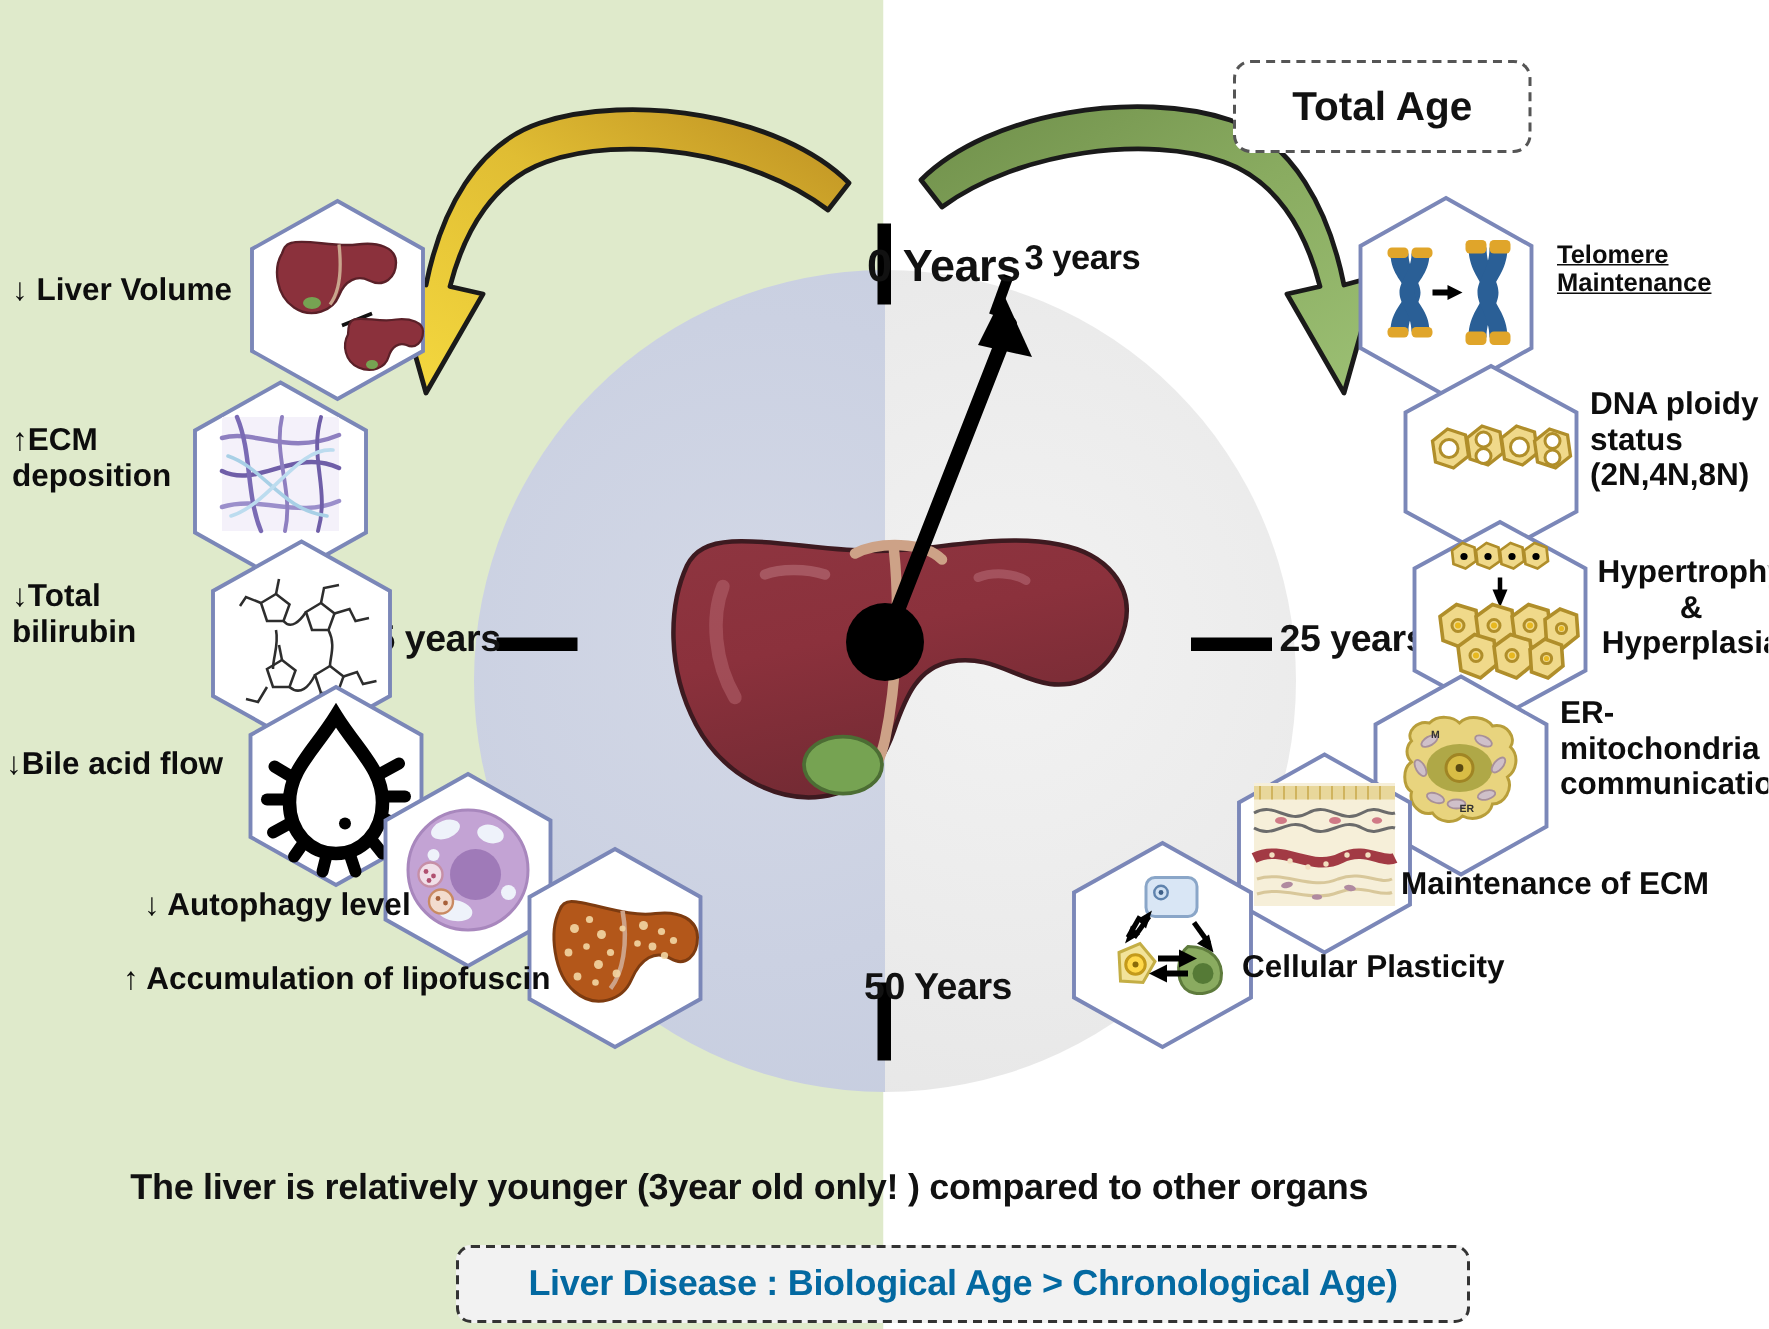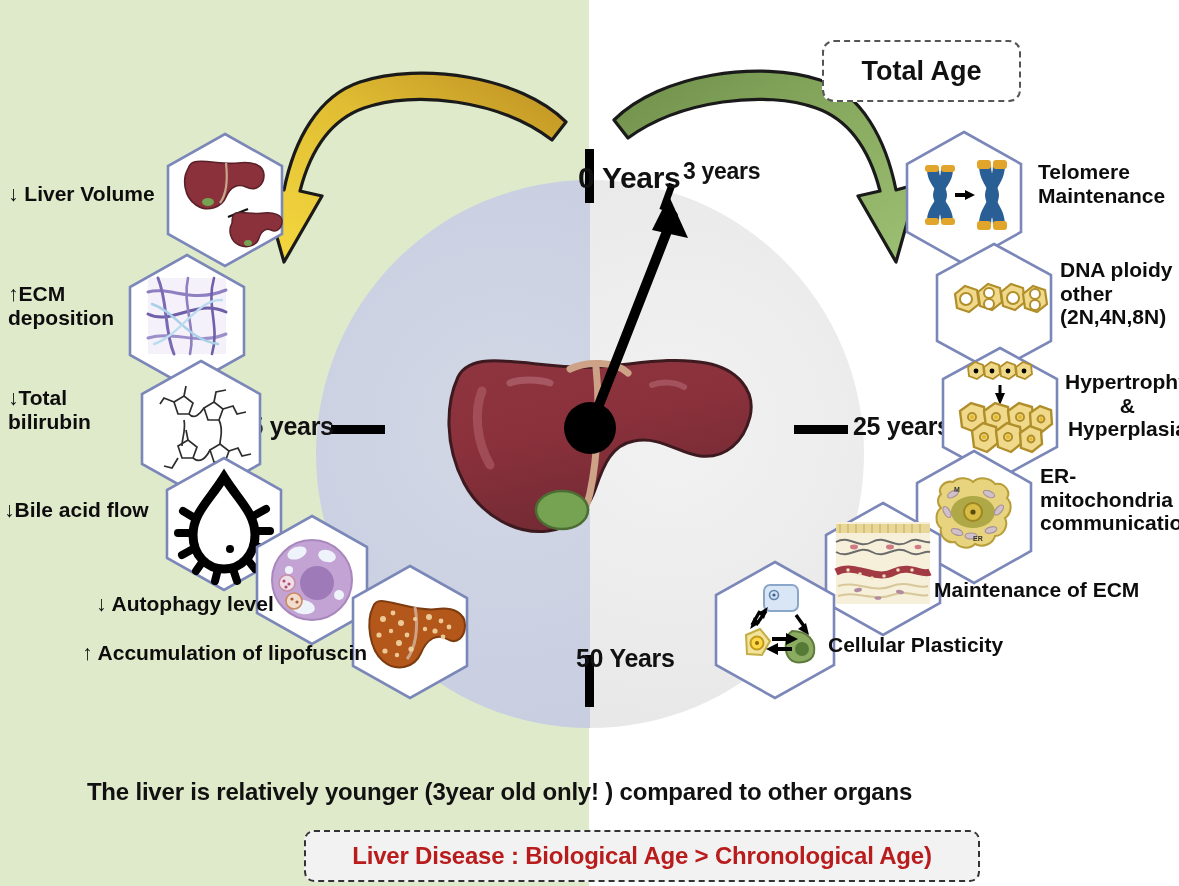--- a/index.html
+++ b/index.html
@@ -47,21 +47,21 @@
   
   .hex{position:absolute;}
   .hexlabel{position:absolute;font-weight:bold;color:#0d0d0d;line-height:1.12;white-space:pre-line;}
 
   
   #bottom-statement{position:absolute;left:0;top:778px;width:999px;text-align:center;
       font-size:24px;font-weight:bold;color:#111;letter-spacing:-.2px;}
   #bottom-box{position:absolute;left:304px;top:830px;width:672px;height:48px;
       background:#f2f2f2;border:2px dashed #333;border-radius:10px;
       display:flex;align-items:center;justify-content:center;
-      font-size:24px;font-weight:bold;color:#b91c1c;letter-spacing:-.2px;}
+      font-size:24px;font-weight:bold;color:#0369a1;letter-spacing:-.2px;}
 </style>
 </head>
 <body>
 
 <div id="stage">
 
   <div class="bg-green"></div>
   <div class="bg-white"></div>
 
   <div id="clock">
@@ -283,40 +283,40 @@
                  C10 23 18 17 18 2 Z" fill="#2a5f96"></path>
         <rect x="2" y="-3" width="14" height="9" rx="3" fill="#e0a52a"></rect>
         <rect x="18" y="-3" width="14" height="9" rx="3" fill="#e0a52a"></rect>
         <rect x="2" y="58" width="14" height="9" rx="3" fill="#e0a52a"></rect>
         <rect x="18" y="58" width="14" height="9" rx="3" fill="#e0a52a"></rect>
       </g>
       <line x1="52" y1="66" x2="66" y2="66" stroke="#000" stroke-width="4"></line>
       <polygon points="72,66 62,61 62,71" fill="#000"></polygon>
     </g>
   </svg>
-  <div class="hexlabel" style="left:1038px;top:160px;font-size:21px;">Telomere
+  <div class="hexlabel" style="left:1038px;top:160px;font-size:17px;text-decoration:underline;">Telomere
 Maintenance</div>
 
   <svg class="hex" style="left:933px;top:242px;width:122px;height:132px;" viewBox="0 0 122 132">
     <polygon points="61,2 118,33 118,99 61,130 4,99 4,33" fill="#fff" stroke="#7b87b8" stroke-width="2.6"></polygon>
     <g stroke="#b08e2a" stroke-width="2.2" fill="#f0d98a">
       <polygon points="22,52 32,44 44,48 46,62 36,70 24,66"></polygon>
       <polygon points="45,50 55,42 67,46 69,60 59,68 47,64"></polygon>
       <polygon points="68,50 78,42 90,46 92,60 82,68 70,64"></polygon>
       <polygon points="90,52 100,44 112,48 114,62 104,70 92,66"></polygon>
       <circle cx="33" cy="57" r="6" fill="#fff" stroke="#b08e2a" stroke-width="2"></circle>
       <circle cx="56" cy="51" r="5" fill="#fff" stroke="#b08e2a" stroke-width="2"></circle>
       <circle cx="56" cy="62" r="5" fill="#fff" stroke="#b08e2a" stroke-width="2"></circle>
       <circle cx="80" cy="56" r="6" fill="#fff" stroke="#b08e2a" stroke-width="2"></circle>
       <circle cx="102" cy="52" r="5" fill="#fff" stroke="#b08e2a" stroke-width="2"></circle>
       <circle cx="102" cy="63" r="5" fill="#fff" stroke="#b08e2a" stroke-width="2"></circle>
     </g>
   </svg>
   <div class="hexlabel" style="left:1060px;top:258px;font-size:21px;">DNA ploidy
-other
+status
 (2N,4N,8N)</div>
 
   <svg class="hex" style="left:938px;top:345px;width:124px;height:136px;" viewBox="0 0 124 136">
     <polygon points="62,3 119,34 119,102 62,133 5,102 5,34" fill="#fff" stroke="#7b87b8" stroke-width="2.6"></polygon>
     <g stroke="#b08e2a" stroke-width="1.8" fill="#f0d98a">
       <polygon points="30,22 37,17 45,20 46,29 39,34 31,31"></polygon>
       <polygon points="46,22 53,17 61,20 62,29 55,34 47,31"></polygon>
       <polygon points="62,22 69,17 77,20 78,29 71,34 63,31"></polygon>
       <polygon points="78,22 85,17 93,20 94,29 87,34 79,31"></polygon>
       <circle cx="38" cy="26" r="2.4" fill="#000" stroke="none"></circle>

